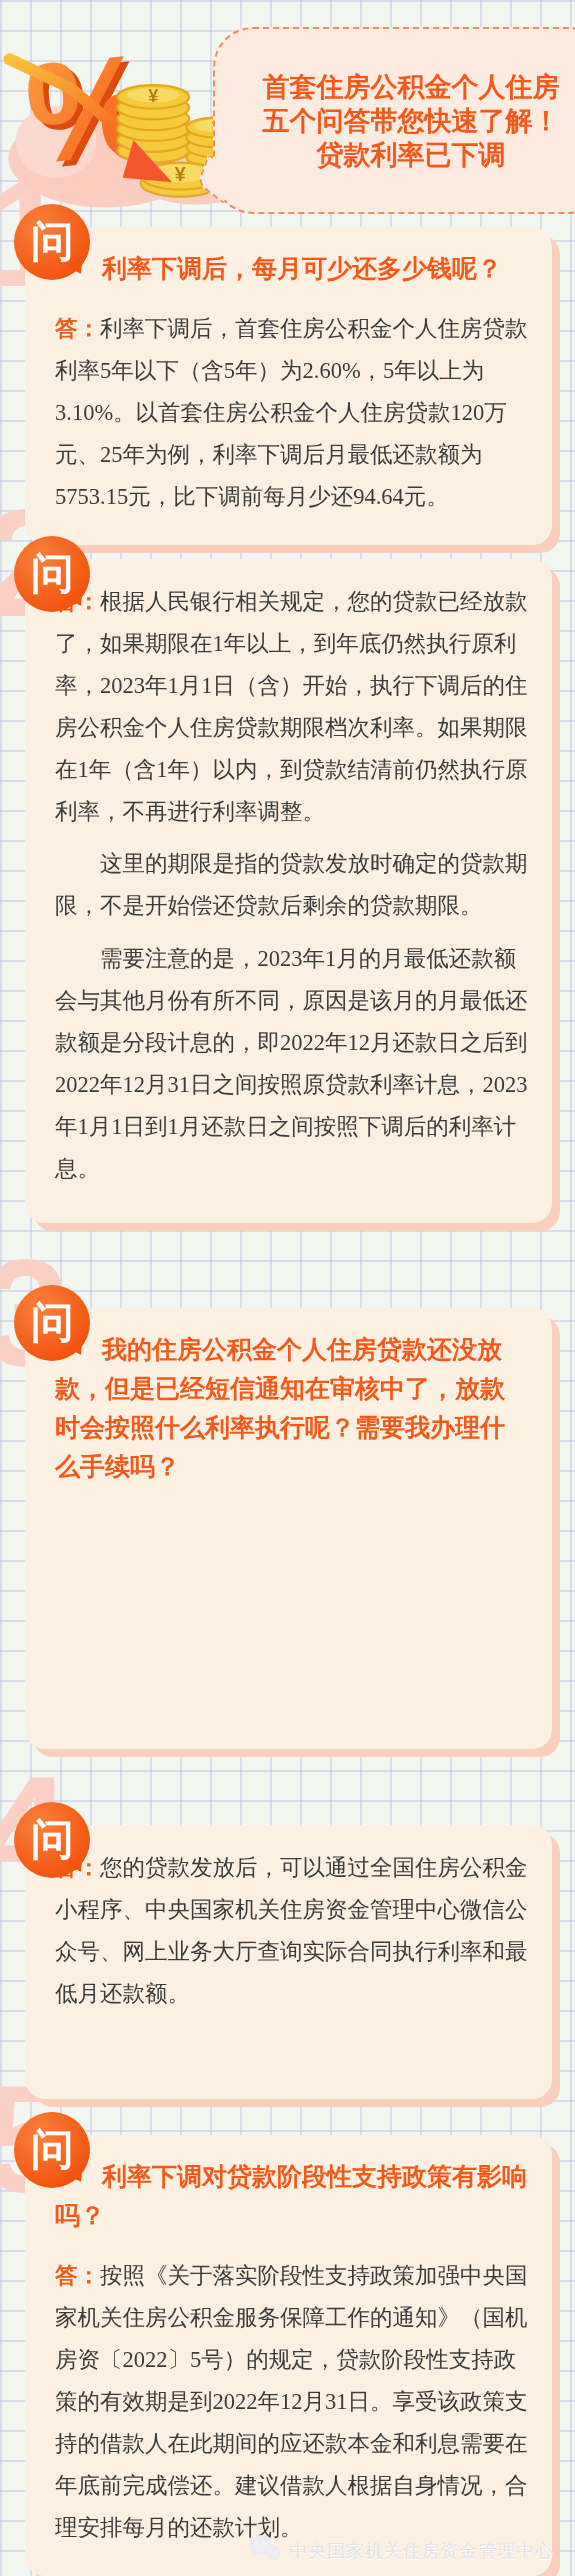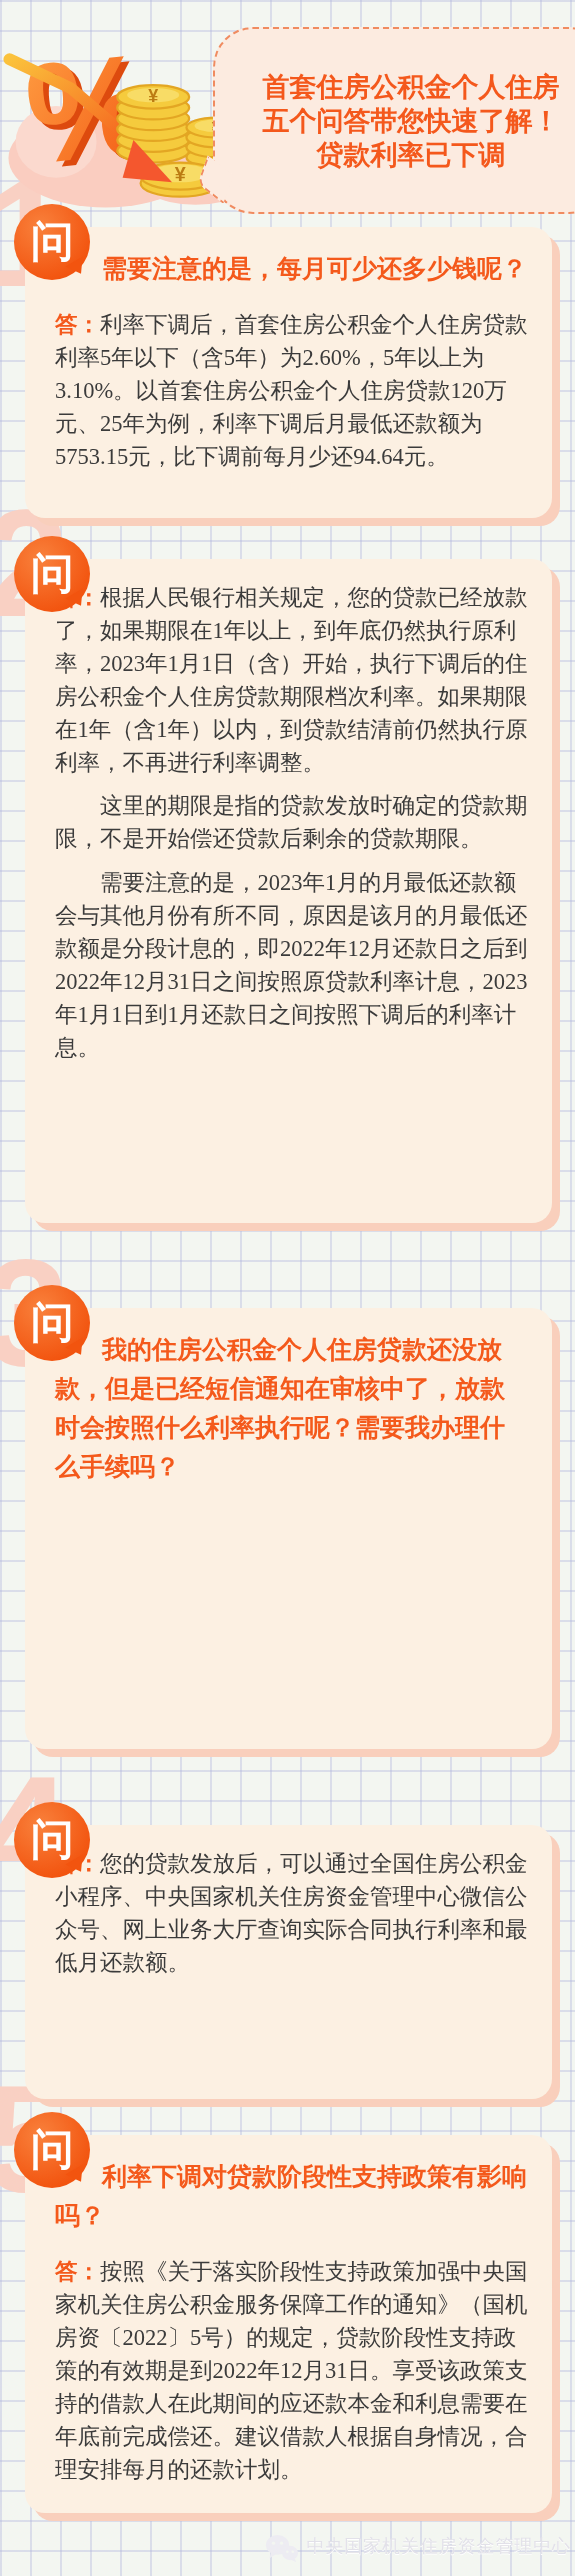--- a/index.html
+++ b/index.html
@@ -78,34 +78,34 @@
   .q-text{
     position:relative;z-index:5;
     margin:0 0 20px;
     text-indent:47px;
     font-weight:700;font-size:25px;line-height:39px;
     color:#F4591B;
   }
   .answer p{
     margin:0 0 10.8px;
     font-family:"Liberation Serif",serif;
-    font-size:22.5px;line-height:33px;letter-spacing:0;
+    font-size:22.5px;line-height:42px;letter-spacing:0;
     color:#3B3B3B;
   }
   .answer p:last-child{margin-bottom:0;}
   .answer p.indent{text-indent:45px;}
   .a-label{
     color:#F4591B;font-weight:700;
     font-family:"Liberation Sans",sans-serif;
   }
 
   
   .footer{
-    position:absolute;top:2534px;right:4px;
-    display:flex;align-items:flex-start;gap:7.2px;
+    position:absolute;top:2534px;right:21px;
+    display:flex;align-items:flex-end;gap:7.2px;
     z-index:2;
   }
   .footer .name{
     font-size:18px;letter-spacing:0.9px;color:#E2E1E9;
     text-shadow:0 0.9px 0 #ffffff;
   }
 </style>
 </head>
 <body>
 
@@ -176,21 +176,21 @@
   <div class="big-num" id="num1">1</div>
   <div class="big-num" id="num2">2</div>
   <div class="big-num" id="num3">3</div>
   <div class="big-num" id="num4">4</div>
   <div class="big-num" id="num5">5</div>
 
   <section class="qa" id="qa1">
     <div class="q-bubble">
       <span class="glyph">问</span>
     </div>
-    <p class="q-text">需要注意的是，每月可少还多少钱呢？</p>
+    <p class="q-text">利率下调后，每月可少还多少钱呢？</p>
     <div class="answer">
       <p><span class="a-label">答：</span><span>利率下调后，首套住房公积金个人住房贷款利率5年以下（含5年）为2.60%，5年以上为3.10%。以首套住房公积金个人住房贷款120万元、25年为例，利率下调后月最低还款额为5753.15元，比下调前每月少还94.64元。</span></p>
     </div>
   </section>
 
   <section class="qa" id="qa2">
     <div class="q-bubble">
       <span class="glyph">问</span>
     </div>
     <div class="answer">

